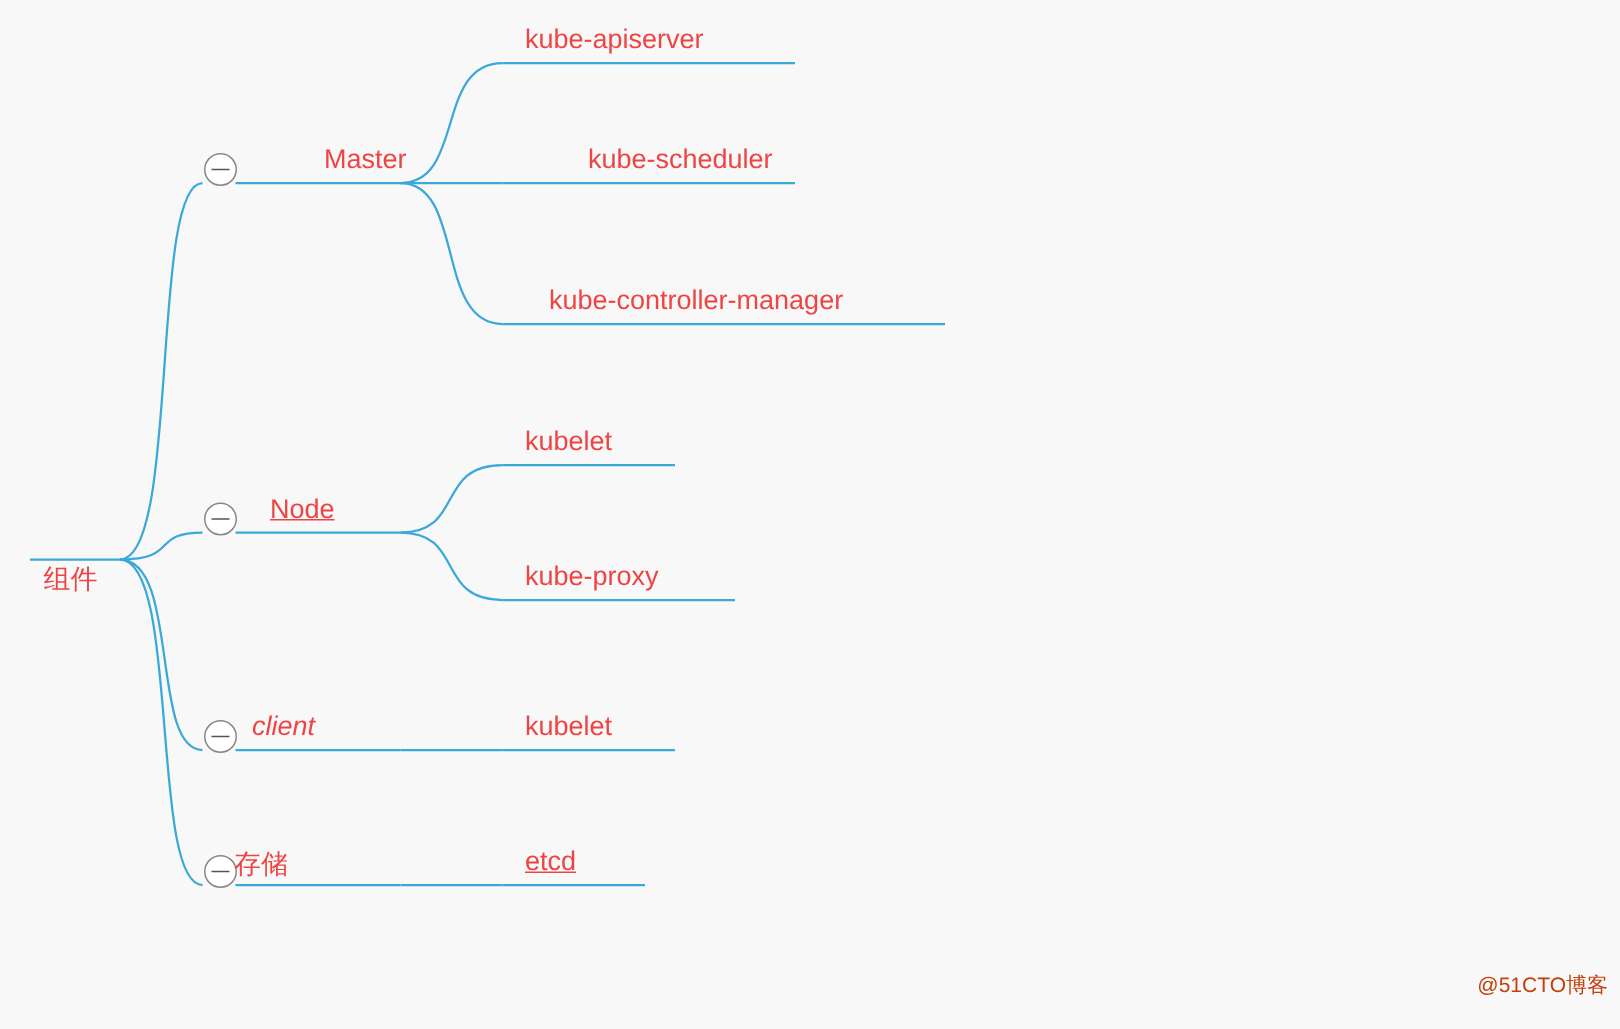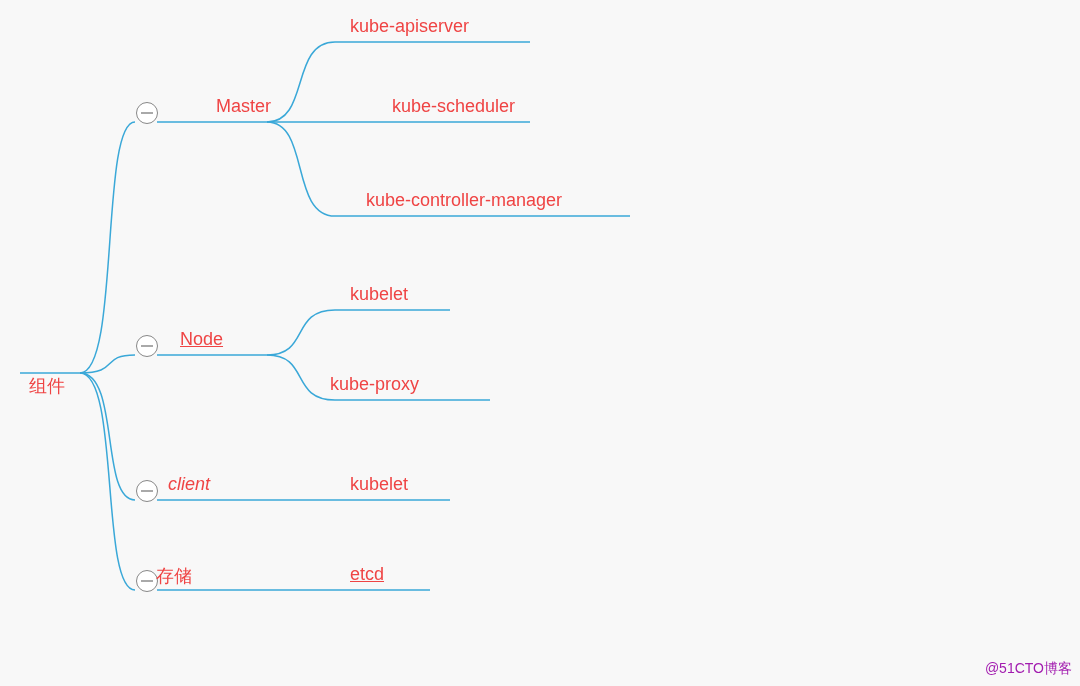--- a/index.html
+++ b/index.html
@@ -39,23 +39,23 @@
     position: absolute;
     left: 4px;
     right: 4px;
     top: 50%;
     border-top: 1px solid #555;
     transform: translateY(-0.5px);
   }
   .watermark {
     position: absolute;
     right: 8px;
-    bottom: 8px;
+    bottom: 20px;
     font-size: 14px;
-    color: #a21caf;
+    color: #c2410c;
   }
 </style>
 </head>
 <body>
 
 <svg width="1080" height="686">
 
   <path d="M 20 373 L 80 373" stroke="#3aa8d8" stroke-width="1.5" fill="none"></path>
 
   <path d="M 80 373 C 120 373 100 122 135 122" stroke="#3aa8d8" stroke-width="1.5" fill="none"></path>
@@ -100,21 +100,21 @@
 
 <span class="collapse-icon" style="left:136px; top:102px;"></span>
 <span class="node-label" style="left:168px; top:96px;margin-left:48px;">Master</span>
 <span class="node-label" style="left:350px; top:16px;">kube-apiserver</span>
 <span class="node-label" style="left:350px; top:96px;margin-left:42px;">kube-scheduler</span>
 <span class="node-label" style="left:350px; top:190px;margin-left:16px;">kube-controller-manager</span>
 
 <span class="collapse-icon" style="left:136px; top:335px;"></span>
 <span class="node-label" style="left:180px; top:329px;text-decoration:underline;">Node</span>
 <span class="node-label" style="left:350px; top:284px;">kubelet</span>
-<span class="node-label" style="left:330px; top:374px;">kube-proxy</span>
+<span class="node-label" style="left:350px; top:374px;">kube-proxy</span>
 
 <span class="collapse-icon" style="left:136px; top:480px;"></span>
 <span class="node-label" style="left:168px; top:474px;font-style:italic;">client</span>
 <span class="node-label" style="left:350px; top:474px;">kubelet</span>
 
 <span class="collapse-icon" style="left:136px; top:570px;"></span>
 <span class="node-label" style="left:156px; top:564px;">存储</span>
 <span class="node-label" style="left:350px; top:564px;text-decoration:underline;">etcd</span>
 
 <span class="watermark">@51CTO博客</span>

